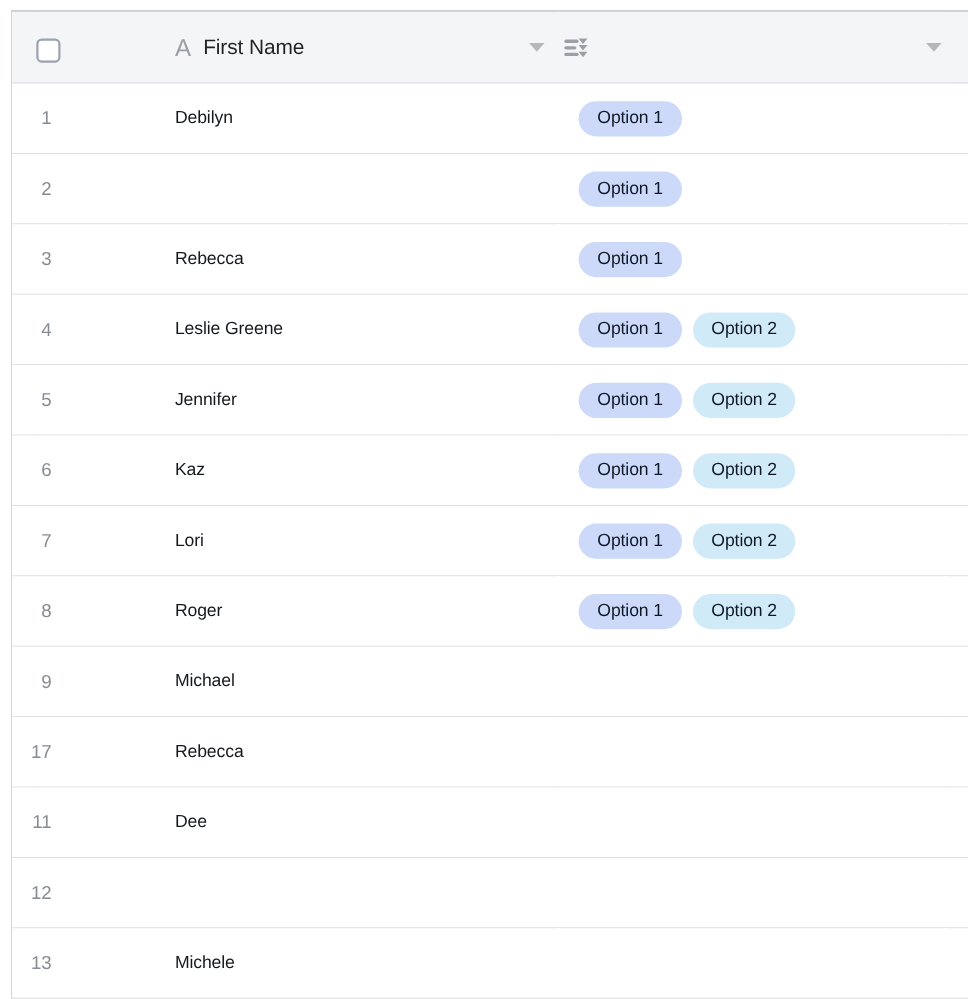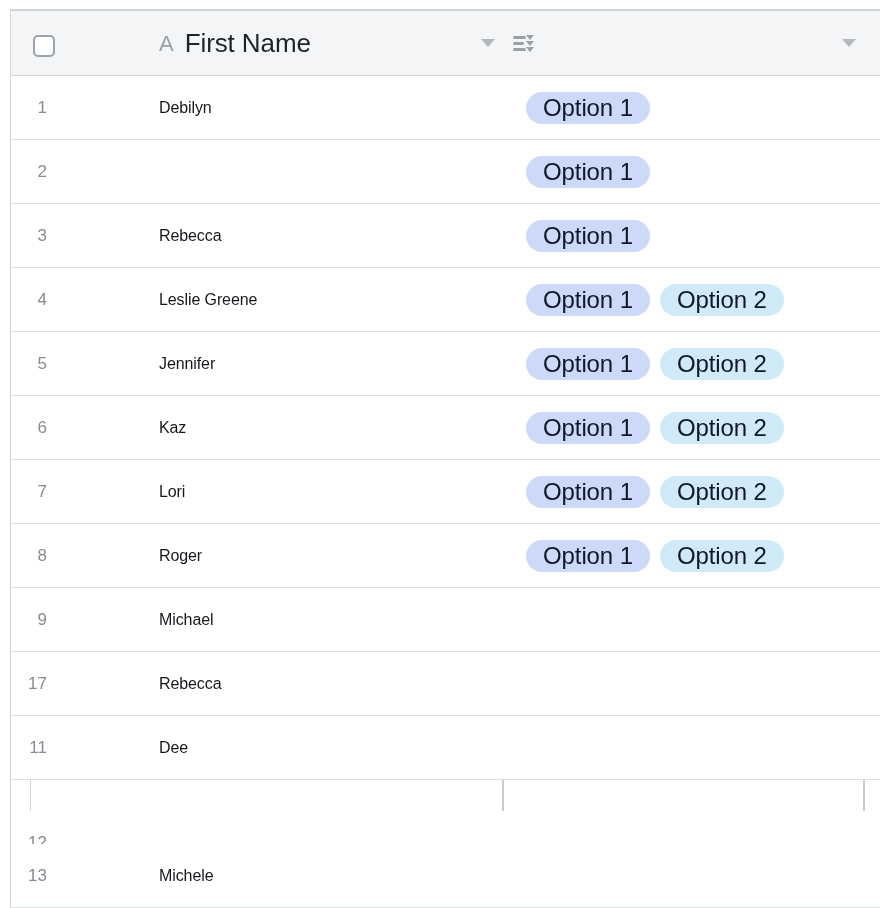--- a/index.html
+++ b/index.html
@@ -139,21 +139,21 @@
     width: 0; height: 0;
     border-left: 4px solid transparent;
     border-right: 4px solid transparent;
     border-top: 5px solid #9aa0a6;
   }
   .icon-multiselect .tri.t1 { top: 0px; }
   .icon-multiselect .tri.t2 { top: 6px; }
   .icon-multiselect .tri.t3 { top: 12px; }
 
   .hdr-label {
-    font-size: 26px;
+    font-size: 19px;
     color: #1f2329;
     white-space: nowrap;
     letter-spacing: -0.1px;
   }
 
   .hdr-caret {
     position: absolute;
     top: 28px;
     width: 0; height: 0;
     border-left: 7px solid transparent;
@@ -223,21 +223,21 @@
     gap: 10px;
   }
 
   .pill {
     display: inline-flex;
     align-items: center;
     justify-content: center;
     height: 32px;
     padding: 0 17px;
     border-radius: 16px;
-    font-size: 24px;
+    font-size: 16px;
     color: #101828;
     letter-spacing: -0.1px;
     white-space: nowrap;
     box-sizing: border-box;
   }
 
   
   .right-strip {
     position: absolute;
     left: 865px;
@@ -404,21 +404,21 @@
         <div class="row-underline"></div>
       </div>
       <div class="row" style="top: 716px;">
         <div class="row-num">
           <span>11</span>
         </div>
         <div class="cell-name">Dee</div>
         <div class="cell-tags"></div>
         <div class="row-underline"></div>
       </div>
-      <div class="row" style="top: 811px;">
+      <div class="row" style="top: 780px;">
         <div class="row-num">
           <span>12</span>
         </div>
         <div class="cell-tags"></div>
         <div class="row-underline"></div>
       </div>
       <div class="row" style="top: 844px;">
         <div class="row-num">
           <span>13</span>
         </div>

